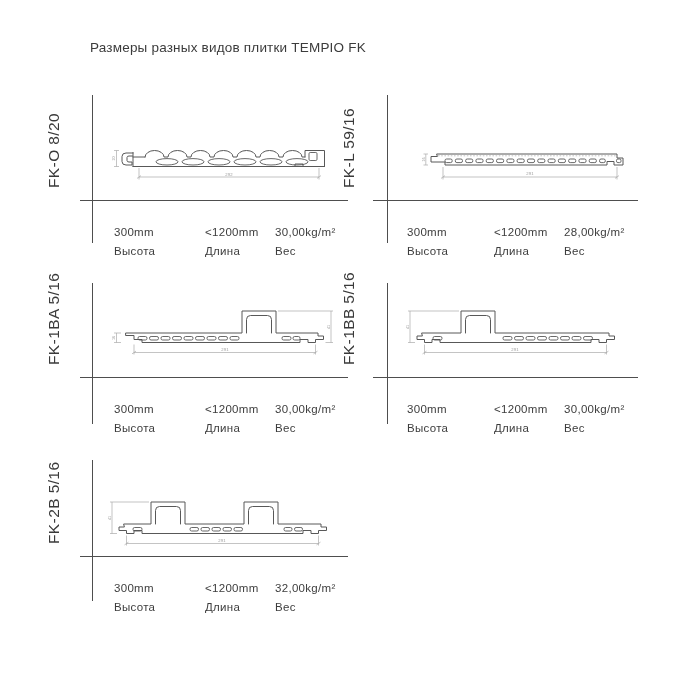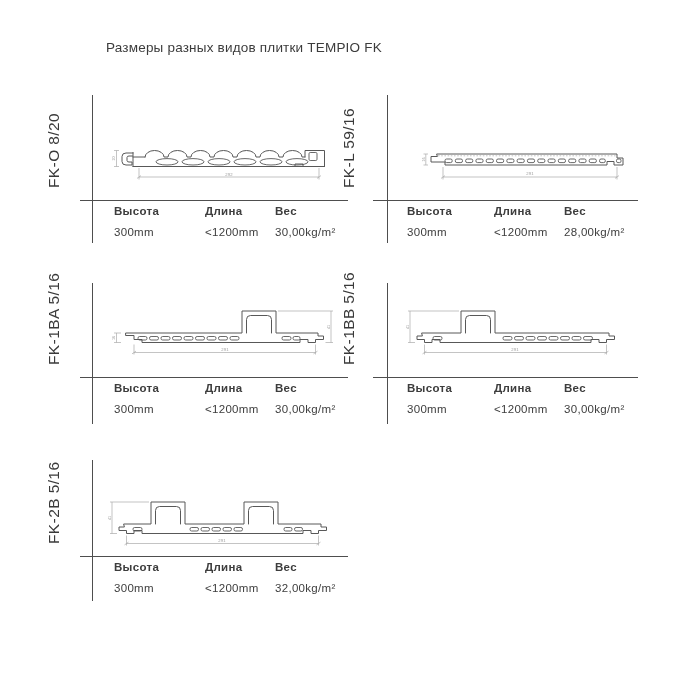--- a/index.html
+++ b/index.html
@@ -8,35 +8,35 @@
   .page-title{position:absolute;font-size:13.5px;color:#3c3c3c;letter-spacing:.2px;white-space:nowrap;}
   .vline{position:absolute;width:1px;background:#4e4e4e;}
   .hline{position:absolute;height:1px;background:#4e4e4e;}
   .rlabel{position:absolute;height:20px;line-height:20px;white-space:nowrap;
           transform:rotate(-90deg);transform-origin:left bottom;
           font-size:15.5px;font-weight:500;color:#3a3a3a;letter-spacing:.4px;}
   .thead,.tvals{position:absolute;display:grid;font-size:11.5px;color:#3d3d3d;
           letter-spacing:.3px;white-space:nowrap;}
   .cols-l{grid-template-columns:91px 70px auto;}
   .cols-r{grid-template-columns:87px 70px auto;}
-  .thead span{font-weight:700;}
+  .thead span{font-weight:400;margin-top:40px;}
   svg{position:absolute;overflow:visible;}
   .p{fill:none;stroke:#585858;stroke-width:1;stroke-linejoin:round;stroke-linecap:round;}
   .o{fill:none;stroke:#585858;stroke-width:.9;}
   .d{fill:none;stroke:#ababab;stroke-width:.7;}
   .dt{font-size:4.2px;fill:#9a9a9a;letter-spacing:.2px;}
   .dts{font-size:3.7px;fill:#9a9a9a;}
   .dash{stroke-dasharray:1.6,1.6;}
 </style>
 </head>
 <body>
 
 <div id="canvas">
 
-  <div class="page-title" style="left:106px;top:40px;">Размеры разных видов плитки TEMPIO FK</div>
+  <div class="page-title" style="left:90px;top:40px;">Размеры разных видов плитки TEMPIO FK</div>
 
   <div class="vline" style="left:92px;top:95px;height:148px;"></div>
   <div class="rlabel" style="left:64px;top:168px;">FK-O 8/20</div>
   <svg style="left:111px;top:141px;" width="223" height="46" viewBox="-8 0 223 46">
     <g>
       <path class="p" d="M14,12 H7 Q3,12 3,15.5 V20.5 Q3,24 7,24 H13 V21 H10 Q8,21 8,19.5 V16.5 Q8,15 10,15 H13.5"></path>
       <path class="p" d="M14,11.5 V25.5 M14,16 H26"></path>
       <path class="p" d="M26,16 a9.5,6.5 0 0 1 19,0 h4 a9.5,6.5 0 0 1 19,0 h4 a9.5,6.5 0 0 1 19,0 h4 a9.5,6.5 0 0 1 19,0 h4 a9.5,6.5 0 0 1 19,0 h4 a9.5,6.5 0 0 1 19,0 h4 a9.5,6.5 0 0 1 19,0 h3"></path>
       <path class="p" d="M186,16 V9.5 H205.5 V25.5 M14,25.5 H205.5"></path>
       <rect class="o" x="190" y="11.5" width="8" height="8" rx="1.2"></rect>

